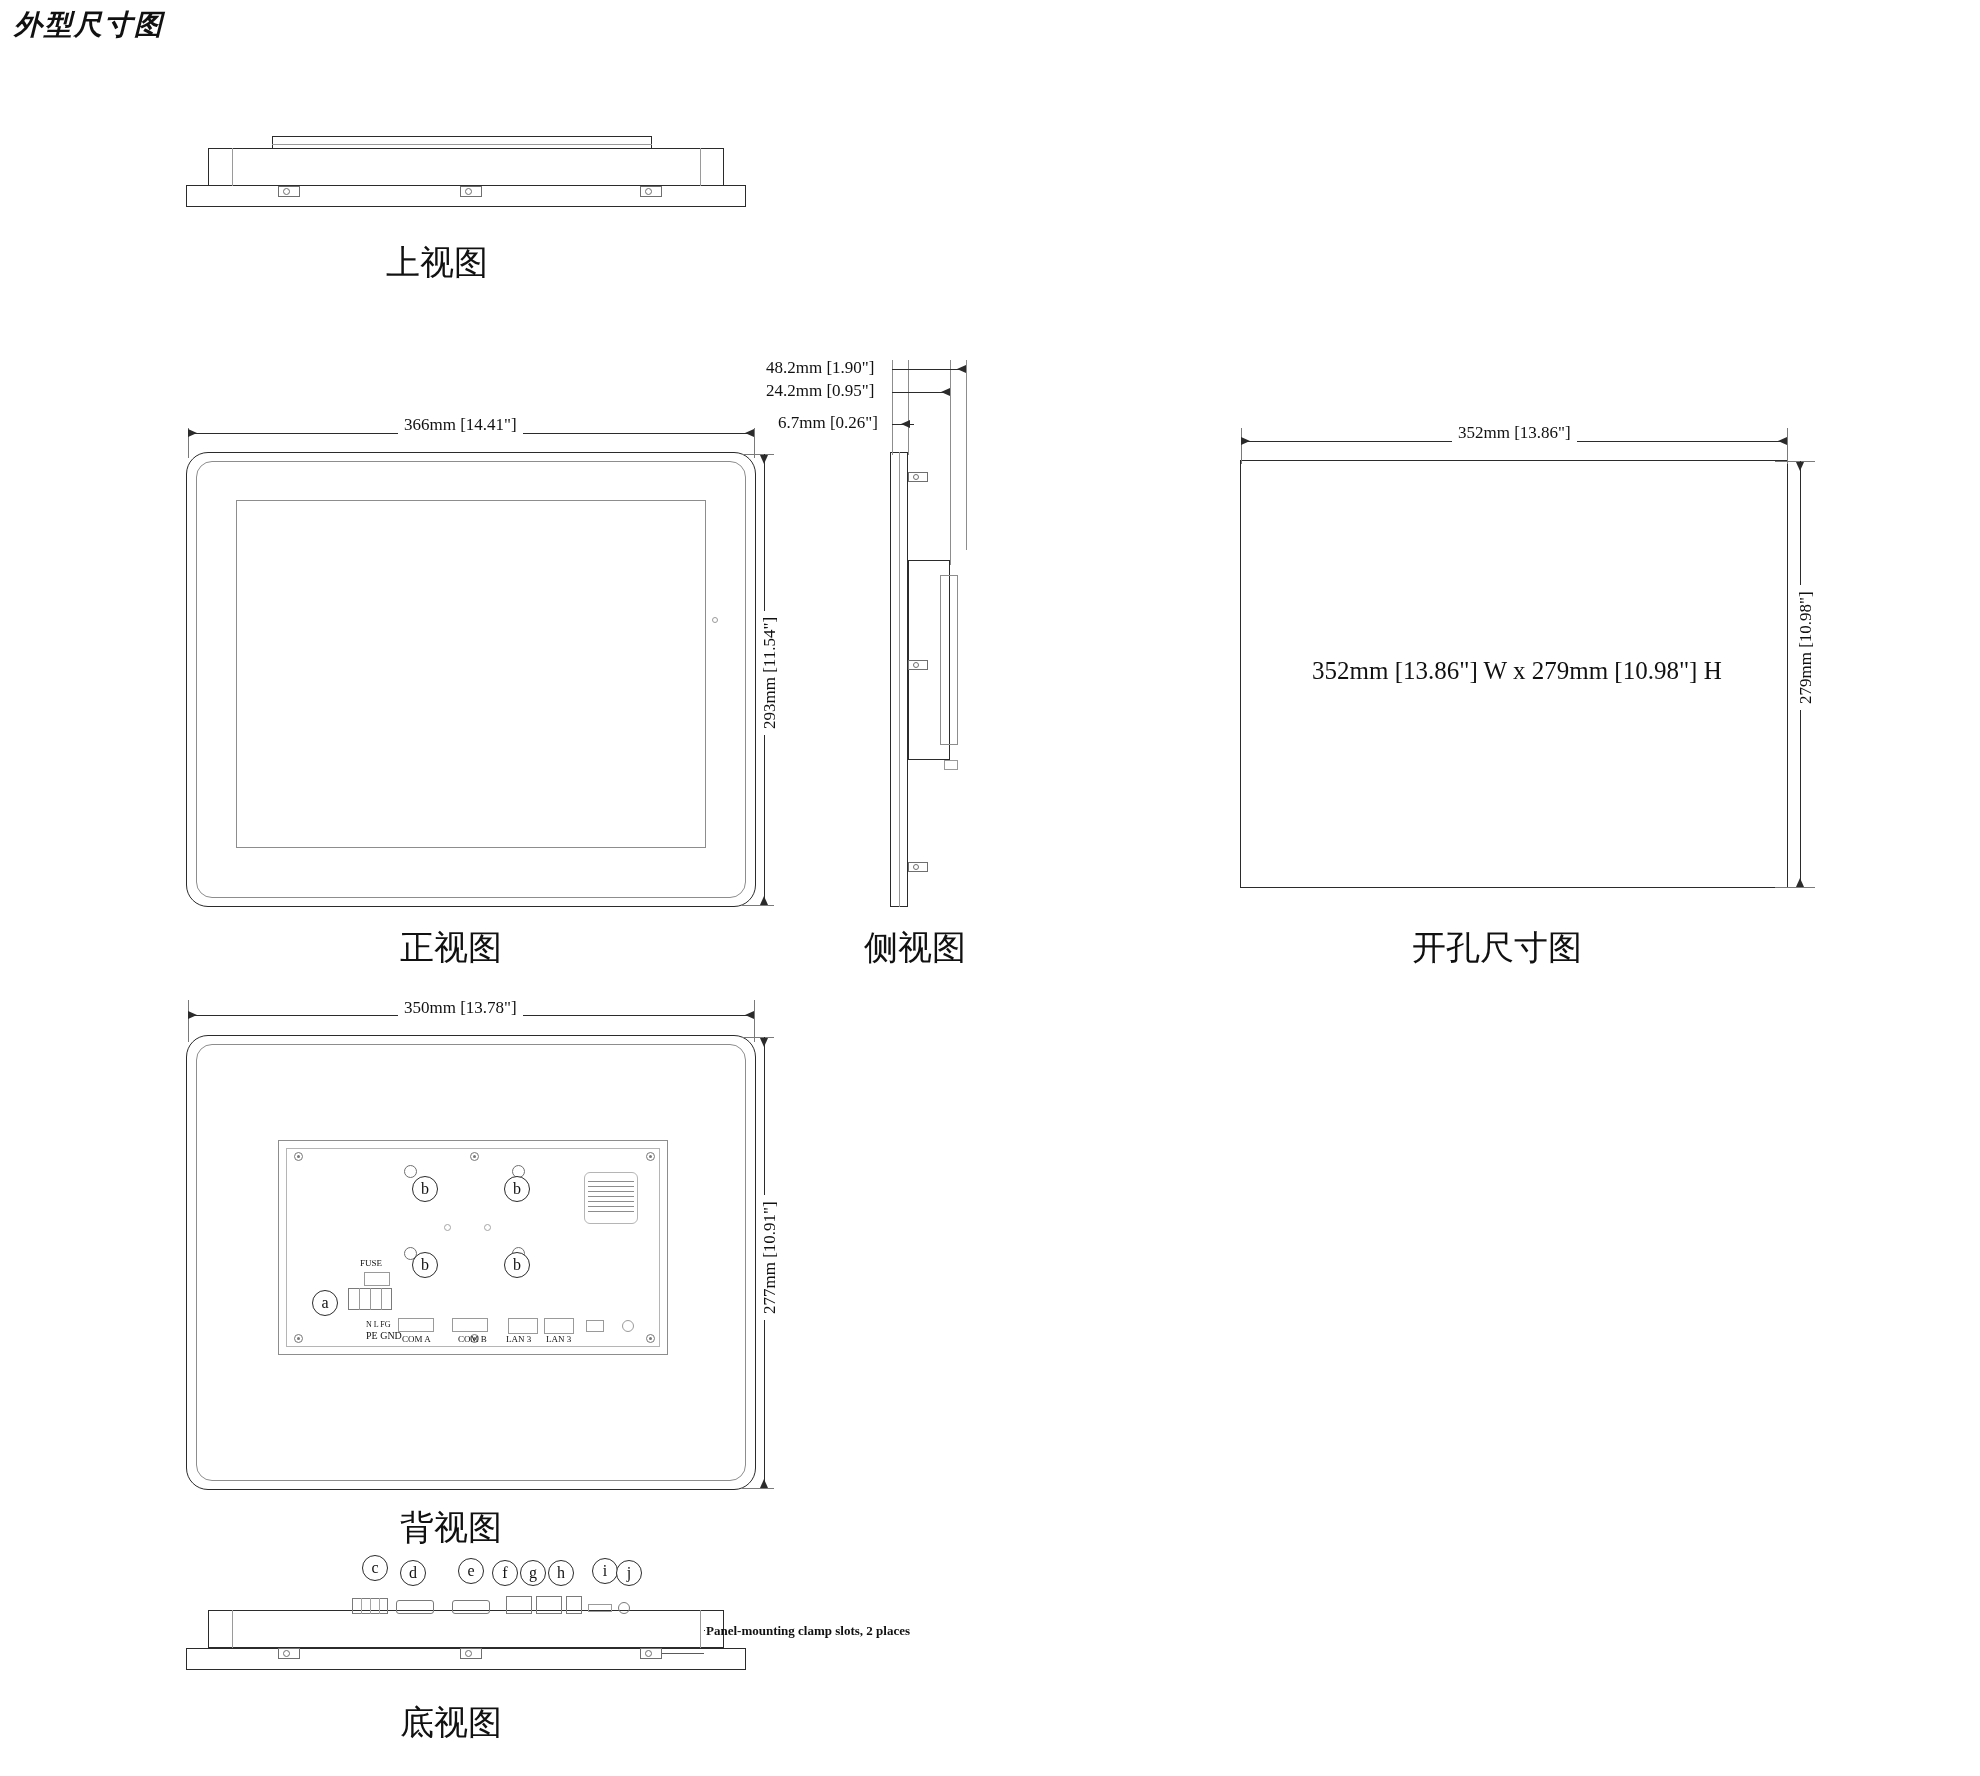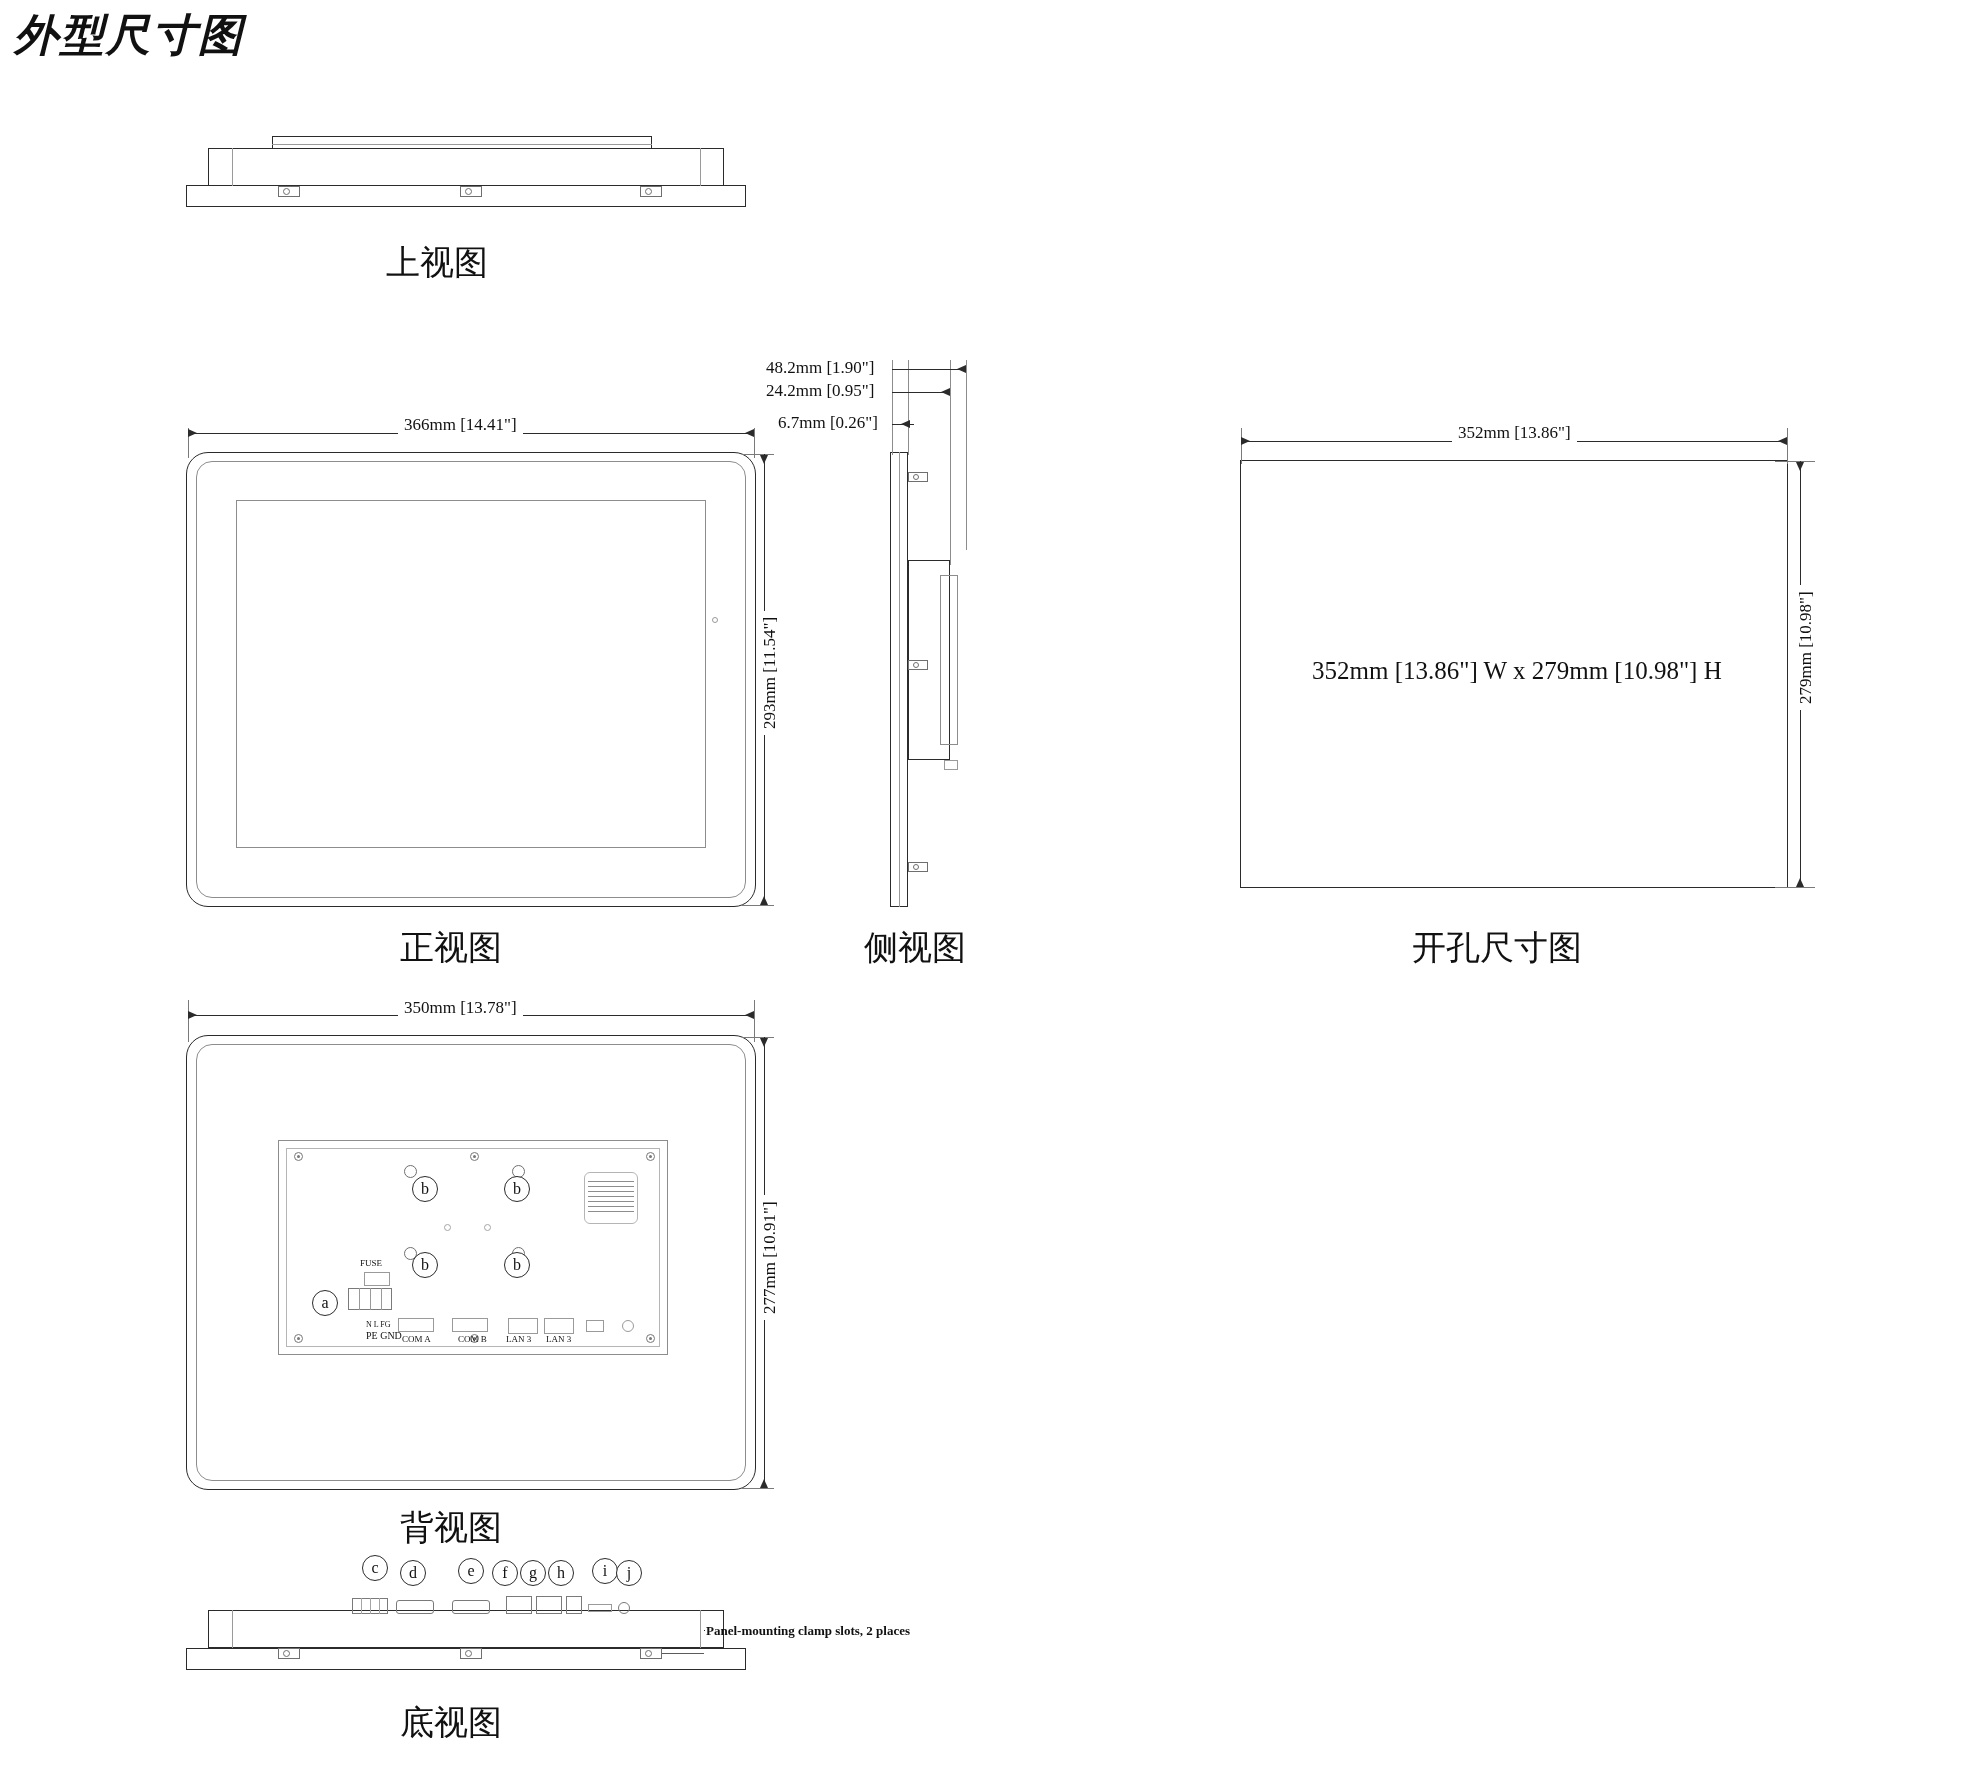--- a/index.html
+++ b/index.html
@@ -10,21 +10,21 @@
     color:#1a1a1a;
     position:relative;
     overflow:hidden;
   }
   .page{position:absolute;left:0;top:0;width:1980px;height:1776px;}
 
   .title{
     position:absolute;left:14px;top:6px;
     font-family:"Liberation Serif", serif;
     font-weight:bold;font-style:italic;
-    font-size:44px;letter-spacing:2px;
+    font-size:28px;letter-spacing:2px;
     color:#111;
   }
 
   .caption{
     position:absolute;
     font-family:"Liberation Serif", serif;
     font-size:34px;
     color:#111;
     white-space:nowrap;
   }

